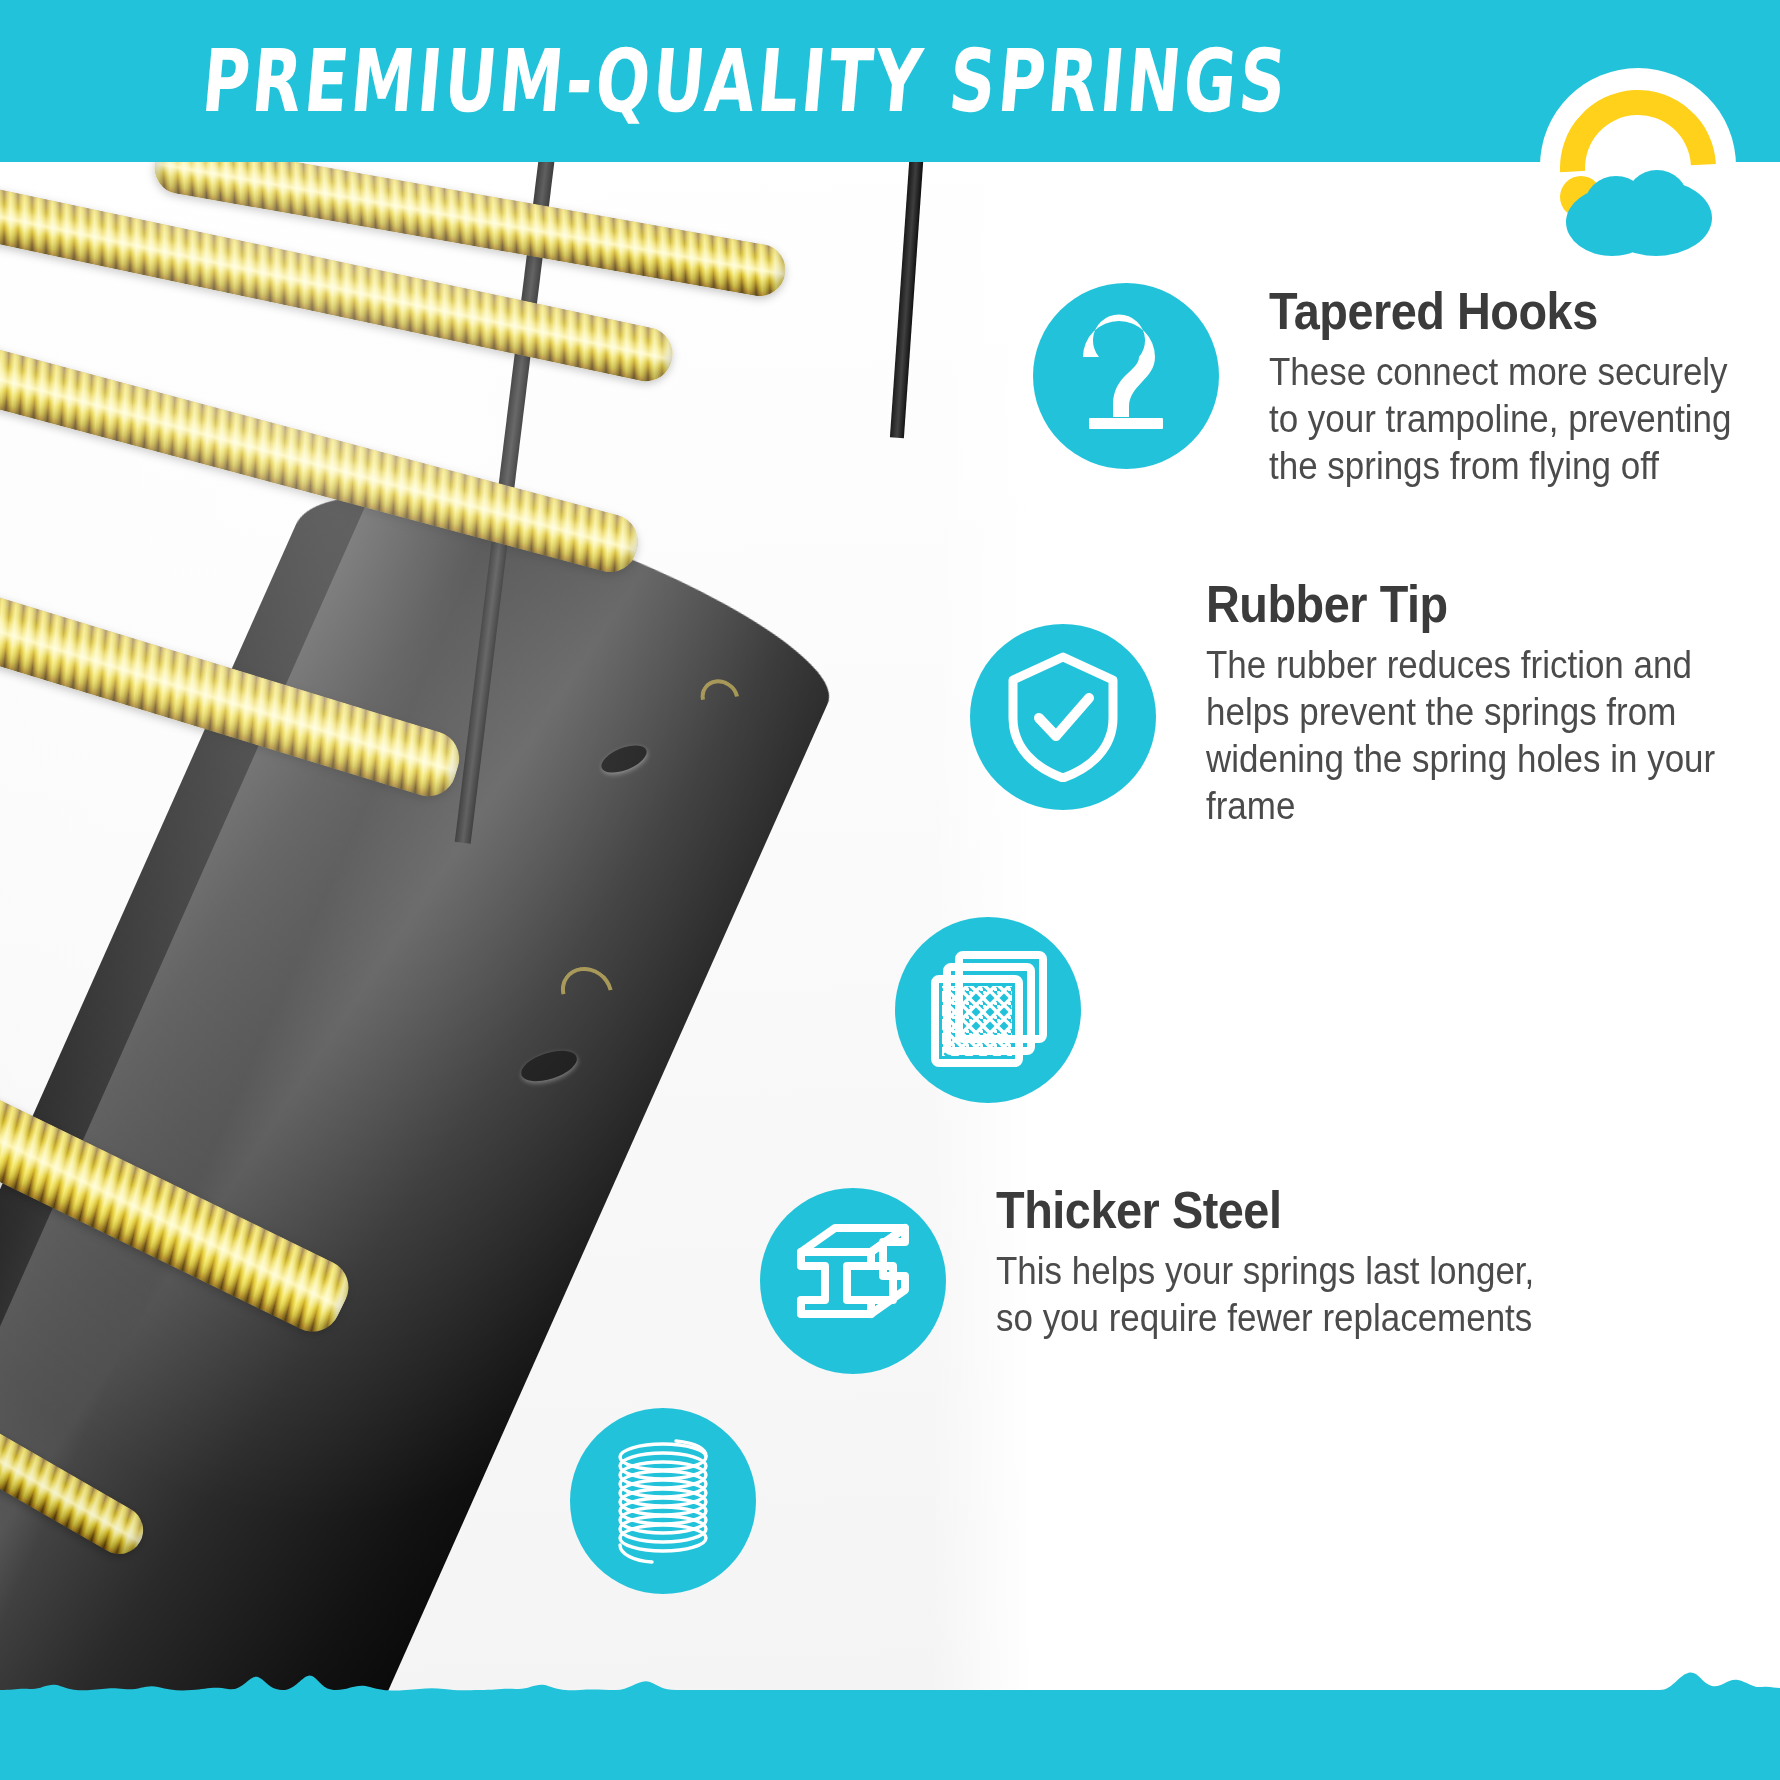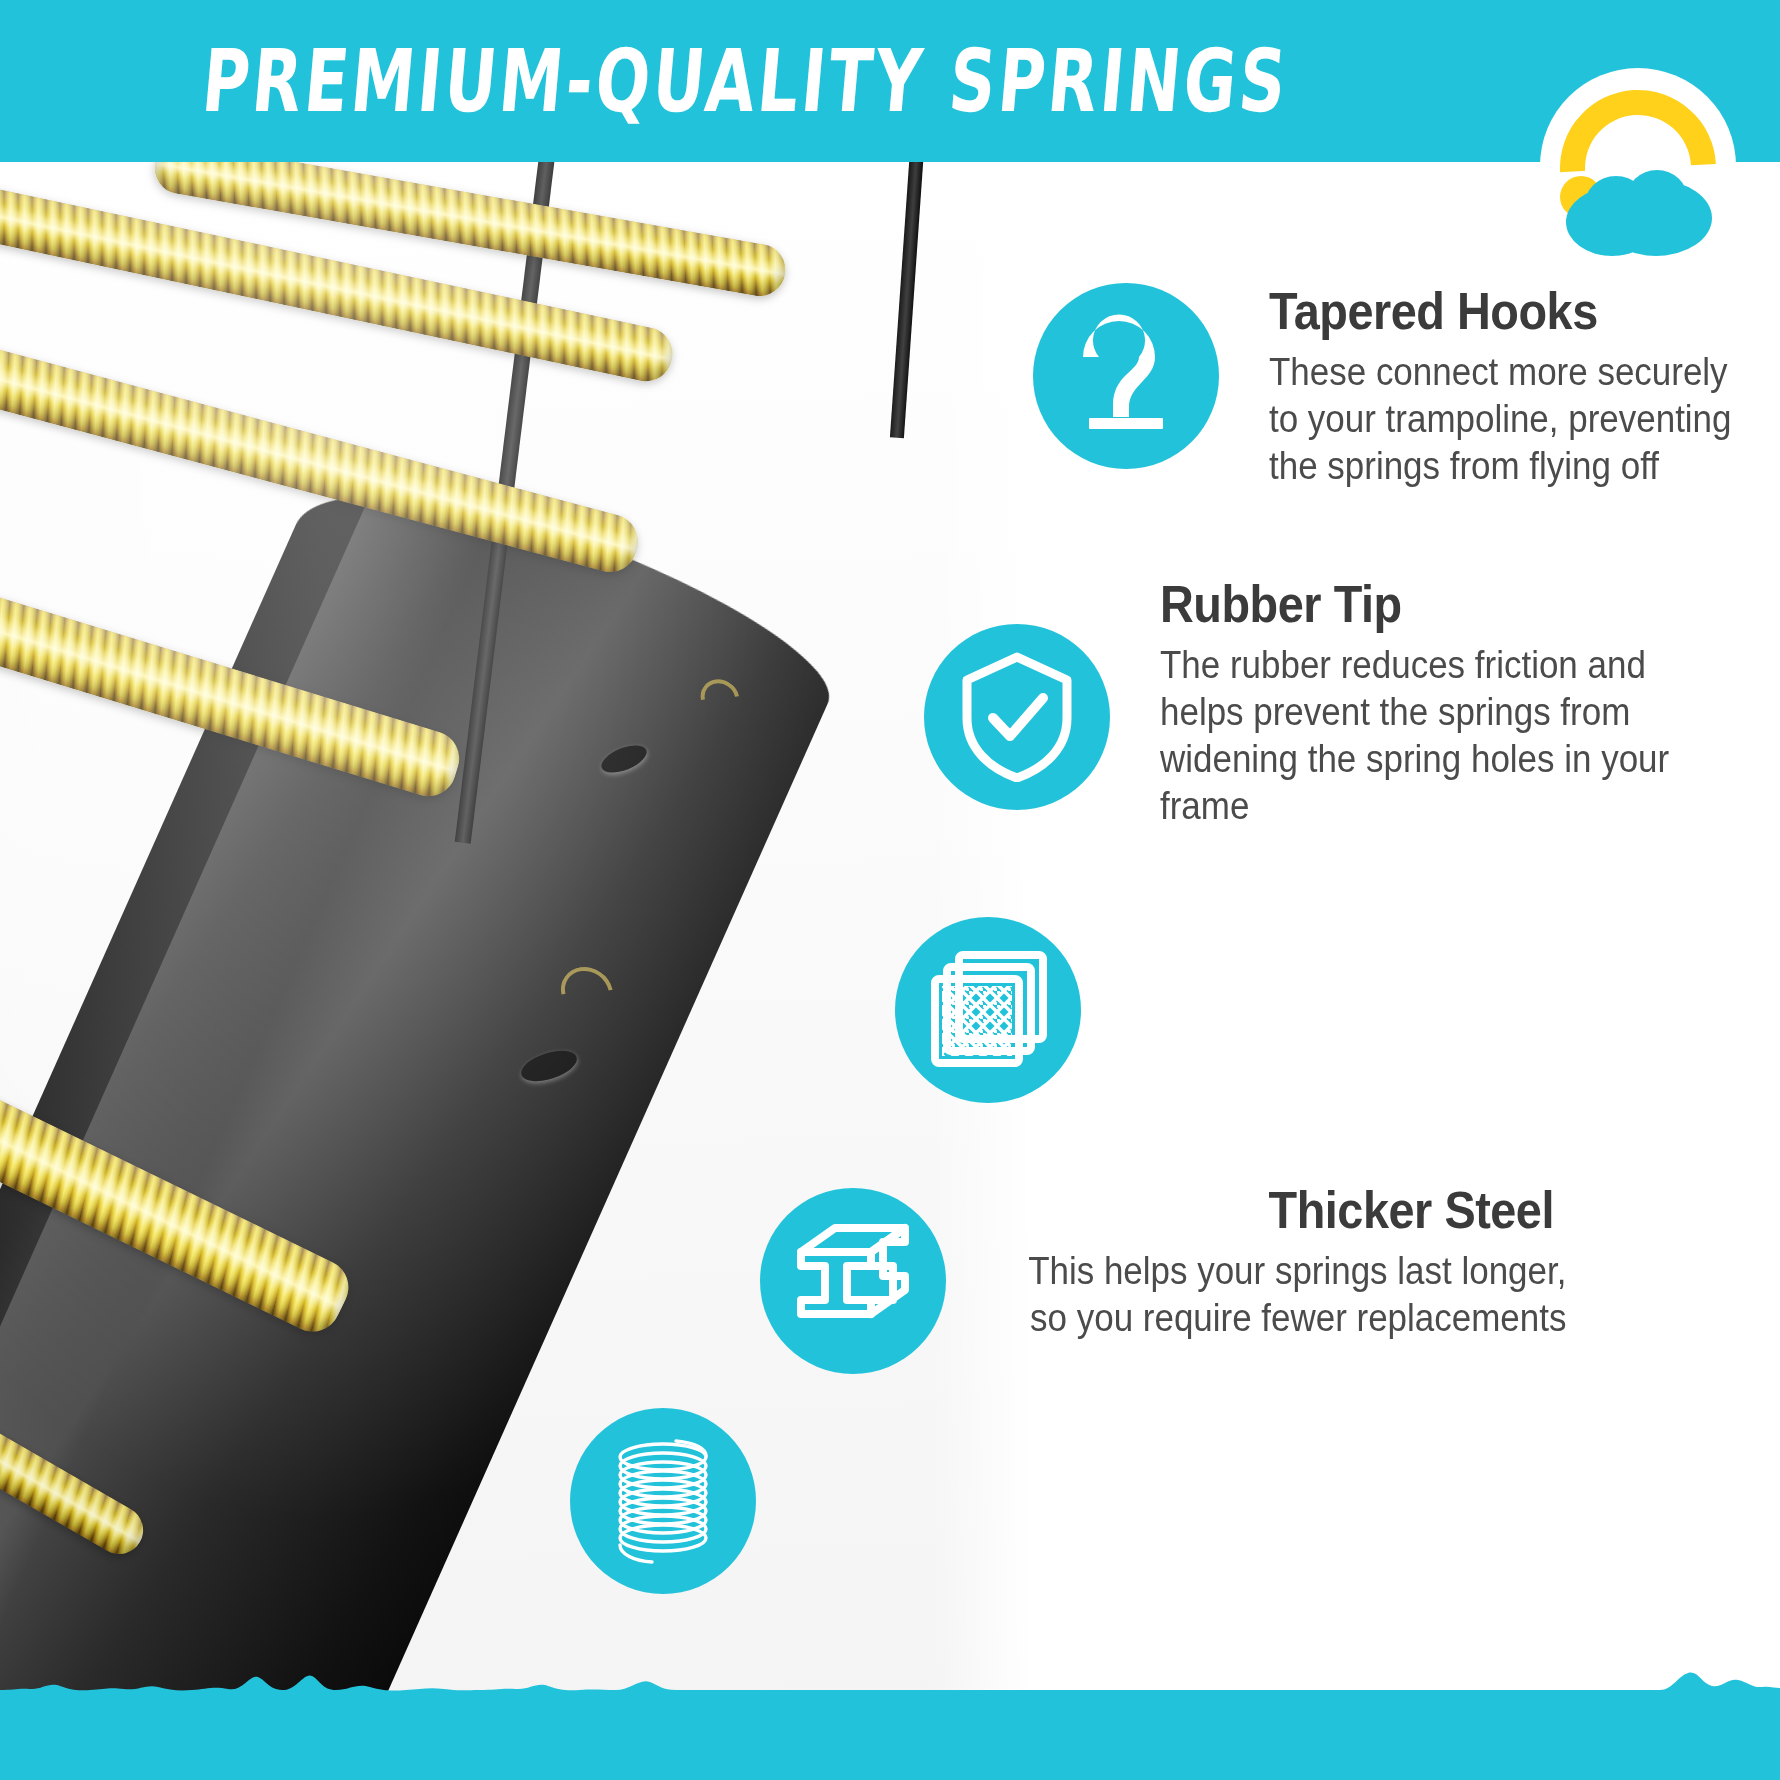--- a/index.html
+++ b/index.html
@@ -221,35 +221,35 @@
     transform-origin:left top;
   }
 
   
   #f-hooks   { left:1033px; top:283px; }
   #f-hooks   .icon-wrap{ width:186px; height:186px; }
   #f-hooks   .ftext{ margin-left:50px; }
   #f-hooks   .fhead{ font-size:52px; margin-bottom:11px; }
   #f-hooks   .fbody{ font-size:38px; width:540px; }
 
-  #f-rubber  { left:924px; top:624px; }
+  #f-rubber  { left:970px; top:624px; }
   #f-rubber  .icon-wrap{ width:186px; height:186px; }
   #f-rubber  .ftext{ margin-left:50px; margin-top:-48px; }
   #f-rubber  .fhead{ font-size:52px; margin-bottom:11px; }
   #f-rubber  .fbody{ font-size:38px; width:560px; }
 
   #f-zinc    { left:895px; top:917px; }
   #f-zinc    .icon-wrap{ width:186px; height:186px; }
   #f-zinc    .ftext{ margin-left:50px; margin-top:-44px; }
   #f-zinc    .fhead{ font-size:52px; margin-bottom:11px; }
   #f-zinc    .fbody{ font-size:38px; width:560px; }
 
   #f-steel   { left:760px; top:1188px; }
   #f-steel   .icon-wrap{ width:186px; height:186px; }
-  #f-steel   .ftext{ margin-left:50px; margin-top:-6px;text-align:right; }
+  #f-steel   .ftext{ margin-left:50px; margin-top:-6px; }
   #f-steel   .fhead{ font-size:52px; margin-bottom:11px; }
   #f-steel   .fbody{ font-size:38px; width:620px; }
 
   #f-coils   { left:570px; top:1408px; }
   #f-coils   .icon-wrap{ width:186px; height:186px; }
   #f-coils   .ftext{ margin-left:52px; margin-top:46px; }
   #f-coils   .fhead{ font-size:52px; margin-bottom:11px; }
   #f-coils   .fbody{ font-size:38px; width:780px; }
 
   :root{ --cyan:#22C3DA; --yellow:#FFD11A; }

